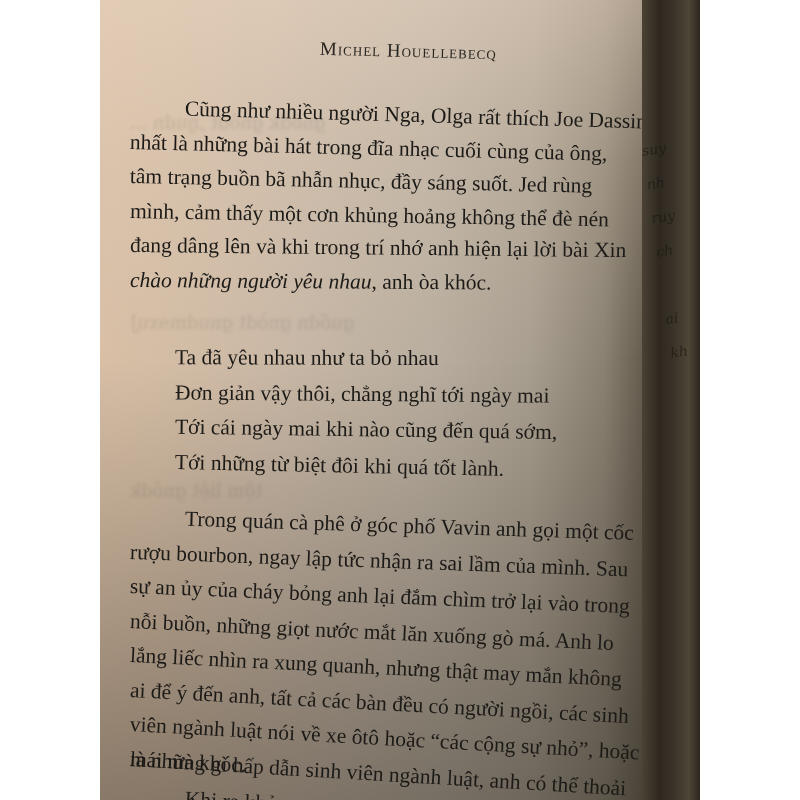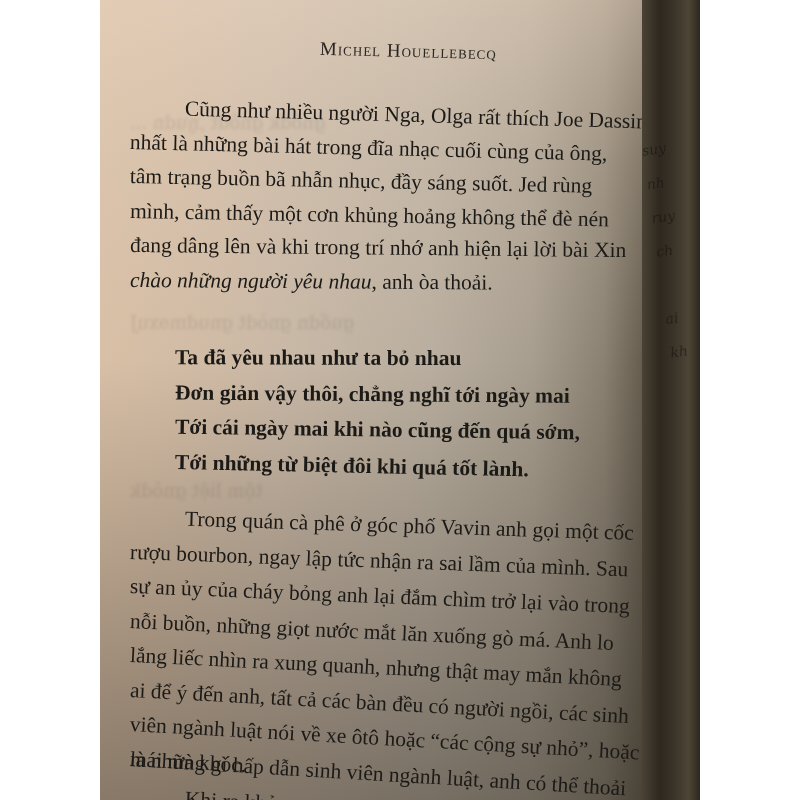--- a/index.html
+++ b/index.html
@@ -51,41 +51,41 @@
       font-size: 21.5px;
     }
     .line {
       display: block; white-space: nowrap; height: 34.5px; line-height: 34.5px;
       transform-origin: left center;
     }
     .indent { padding-left: 55px; }
     .verse { padding-left: 45px; }
     em { font-style: italic; }
     .p1 { top: 90px; }
-    .p2 { top: 340px; font-weight: bold; }
+    .p2 { top: 340px; }
     .p3 { top: 500px; }
   </style>
 </head>
 <body>
 
 <div class="photo">
 
   <div class="bleed" style="top:112px">gnôdk gnôdt ,ŋudn ...</div>
   <div class="bleed" style="top:312px">guốdn gnòdt gnudmɘxuJ</div>
   <div class="bleed" style="top:480px">tộm liệt gnôdk</div>
 
   <div class="header">Michel Houellebecq</div>
 
   <div class="page-text p1">
     <span class="line indent" style="transform:rotate(1.6deg)">Cũng như nhiều người Nga, Olga rất thích Joe Dassin,</span>
     <span class="line" style="transform:rotate(1.4deg)">nhất là những bài hát trong đĩa nhạc cuối cùng của ông,</span>
     <span class="line" style="transform:rotate(1.2deg)">tâm trạng buồn bã nhẫn nhục, đầy sáng suốt. Jed rùng</span>
     <span class="line" style="transform:rotate(1deg)">mình, cảm thấy một cơn khủng hoảng không thể đè nén</span>
     <span class="line" style="transform:rotate(0.6deg)">đang dâng lên và khi trong trí nhớ anh hiện lại lời bài Xin</span>
-    <span class="line" style="transform:rotate(0.4deg)"><em>chào những người yêu nhau</em><span>, anh òa thoải.</span></span>
+    <span class="line" style="transform:rotate(0.4deg)"><em>chào những người yêu nhau</em><span>, anh òa khóc.</span></span>
   </div>
 
   <div class="page-text p2">
     <span class="line verse" style="transform:rotate(0.2deg)">Ta đã yêu nhau như ta bỏ nhau</span>
     <span class="line verse" style="transform:rotate(0.5deg)">Đơn giản vậy thôi, chẳng nghĩ tới ngày mai</span>
     <span class="line verse" style="transform:rotate(0.8deg)">Tới cái ngày mai khi nào cũng đến quá sớm,</span>
     <span class="line verse" style="transform:rotate(1.2deg)">Tới những từ biệt đôi khi quá tốt lành.</span>
   </div>
 
   <div class="page-text p3">

